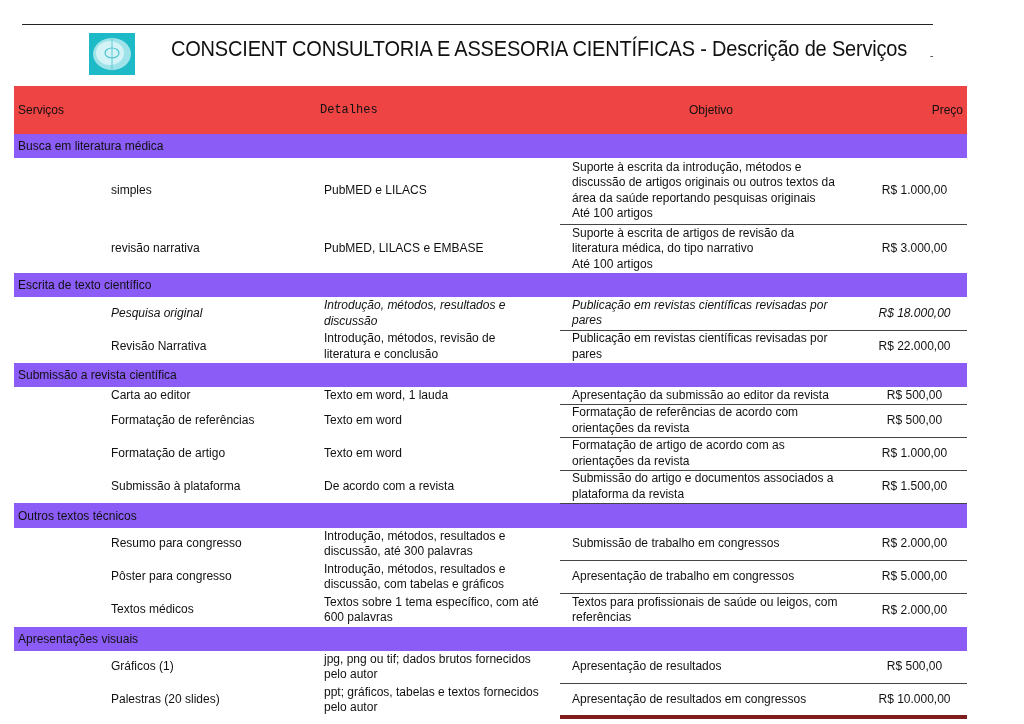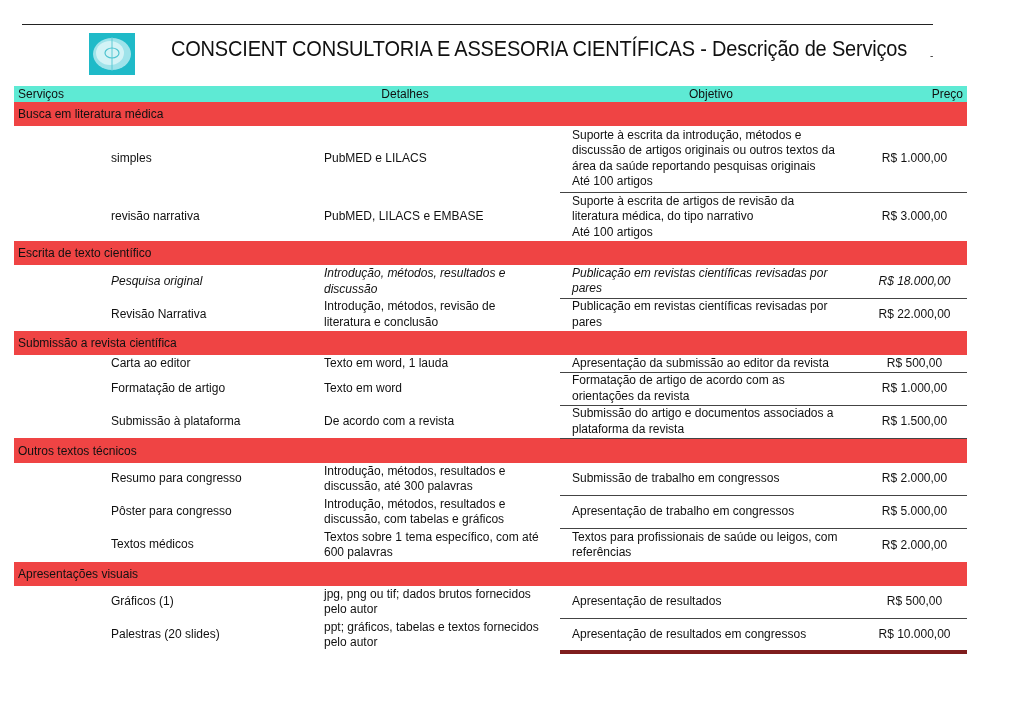--- a/index.html
+++ b/index.html
@@ -33,30 +33,30 @@
       position: absolute; left: 14px; top: 86px;
       width: 953px; border-collapse: collapse; table-layout: fixed;
       font-size: 12px; line-height: 15.5px;
     }
     table.services col.c1 { width: 302px; }
     table.services col.c2 { width: 244px; }
     table.services col.c3 { width: 302px; }
     table.services col.c4 { width: 105px; }
 
     .head-row td {
-      background: #5eead4; height: 16px; padding: 0 4px;
+      background: #ef4444; height: 16px; padding: 16px 4px;
       font-size: 12px; line-height: 16px;
     }
     .head-row td.h-serv { text-align: left; }
-    .head-row td.h-det  { text-align: center; padding-right: 70px; }
+    .head-row td.h-det  { text-align: left; padding-right: 70px; font-family: Liberation Mono, monospace; }
     .head-row td.h-obj  { text-align: center; }
     .head-row td.h-pre  { text-align: right; }
 
     .section-row td {
-      background: #ef4444; height: 24px; padding: 0 4px;
+      background: #8b5cf6; height: 24px; padding: 0 4px;
       line-height: 16px;
     }
 
     .item-row td { vertical-align: middle; padding: 0; }
     .item-row td.name { padding-left: 97px; }
     .item-row td.det  { padding-left: 8px; }
     .item-row td.obj  { padding-left: 12px; border-bottom: 1px solid #444; }
     .item-row td.price{ text-align: center; border-bottom: 1px solid #444; margin-top: 8px; }
     .item-row.last-in-section td.obj,
     .item-row.last-in-section td.price { border-bottom: none; }
@@ -151,20 +151,29 @@
       </tr>
       <tr class="item-row" style="height: 17px;">
         <td class="name">Carta ao editor</td>
         <td class="det">Texto em word, 1 lauda</td>
         <td class="obj">
           <div>Apresentação da submissão ao editor da revista</div>
         </td>
         <td class="price">R$ 500,00</td>
       </tr>
       <tr class="item-row" style="height: 33px;">
+        <td class="name">Formatação de referências</td>
+        <td class="det">Texto em word</td>
+        <td class="obj">
+          <div>Formatação de referências de acordo com</div>
+          <div>orientações da revista</div>
+        </td>
+        <td class="price">R$ 500,00</td>
+      </tr>
+      <tr class="item-row" style="height: 33px;">
         <td class="name">Formatação de artigo</td>
         <td class="det">Texto em word</td>
         <td class="obj">
           <div>Formatação de artigo de acordo com as</div>
           <div>orientações da revista</div>
         </td>
         <td class="price">R$ 1.000,00</td>
       </tr>
       <tr class="item-row" style="height: 33px;">
         <td class="name">Submissão à plataforma</td>

